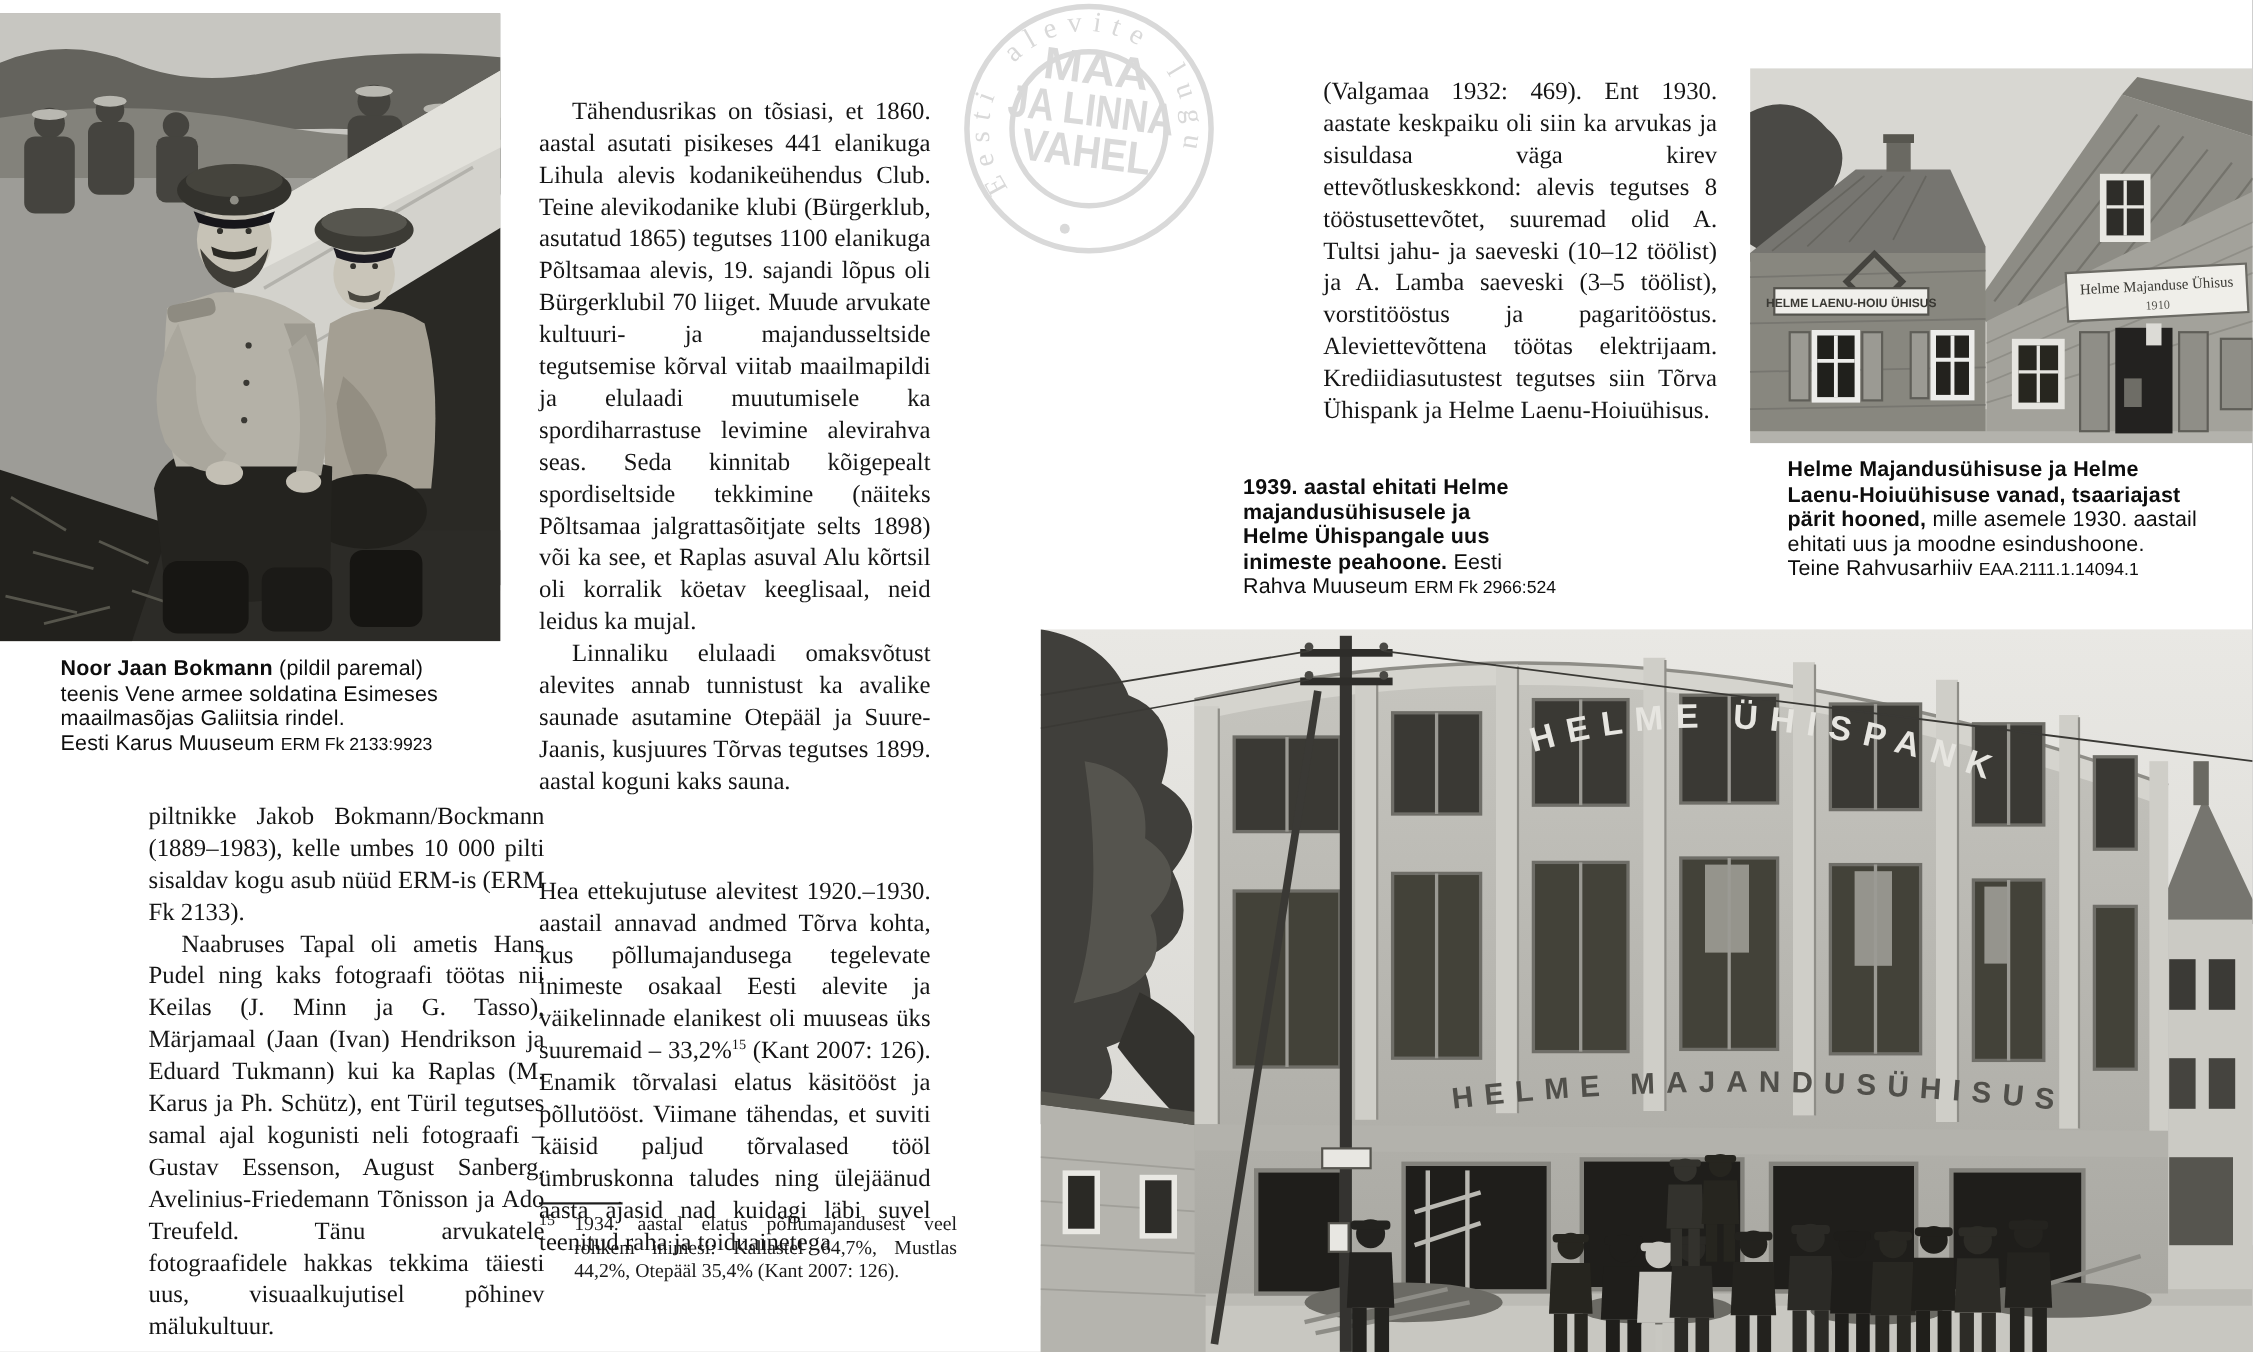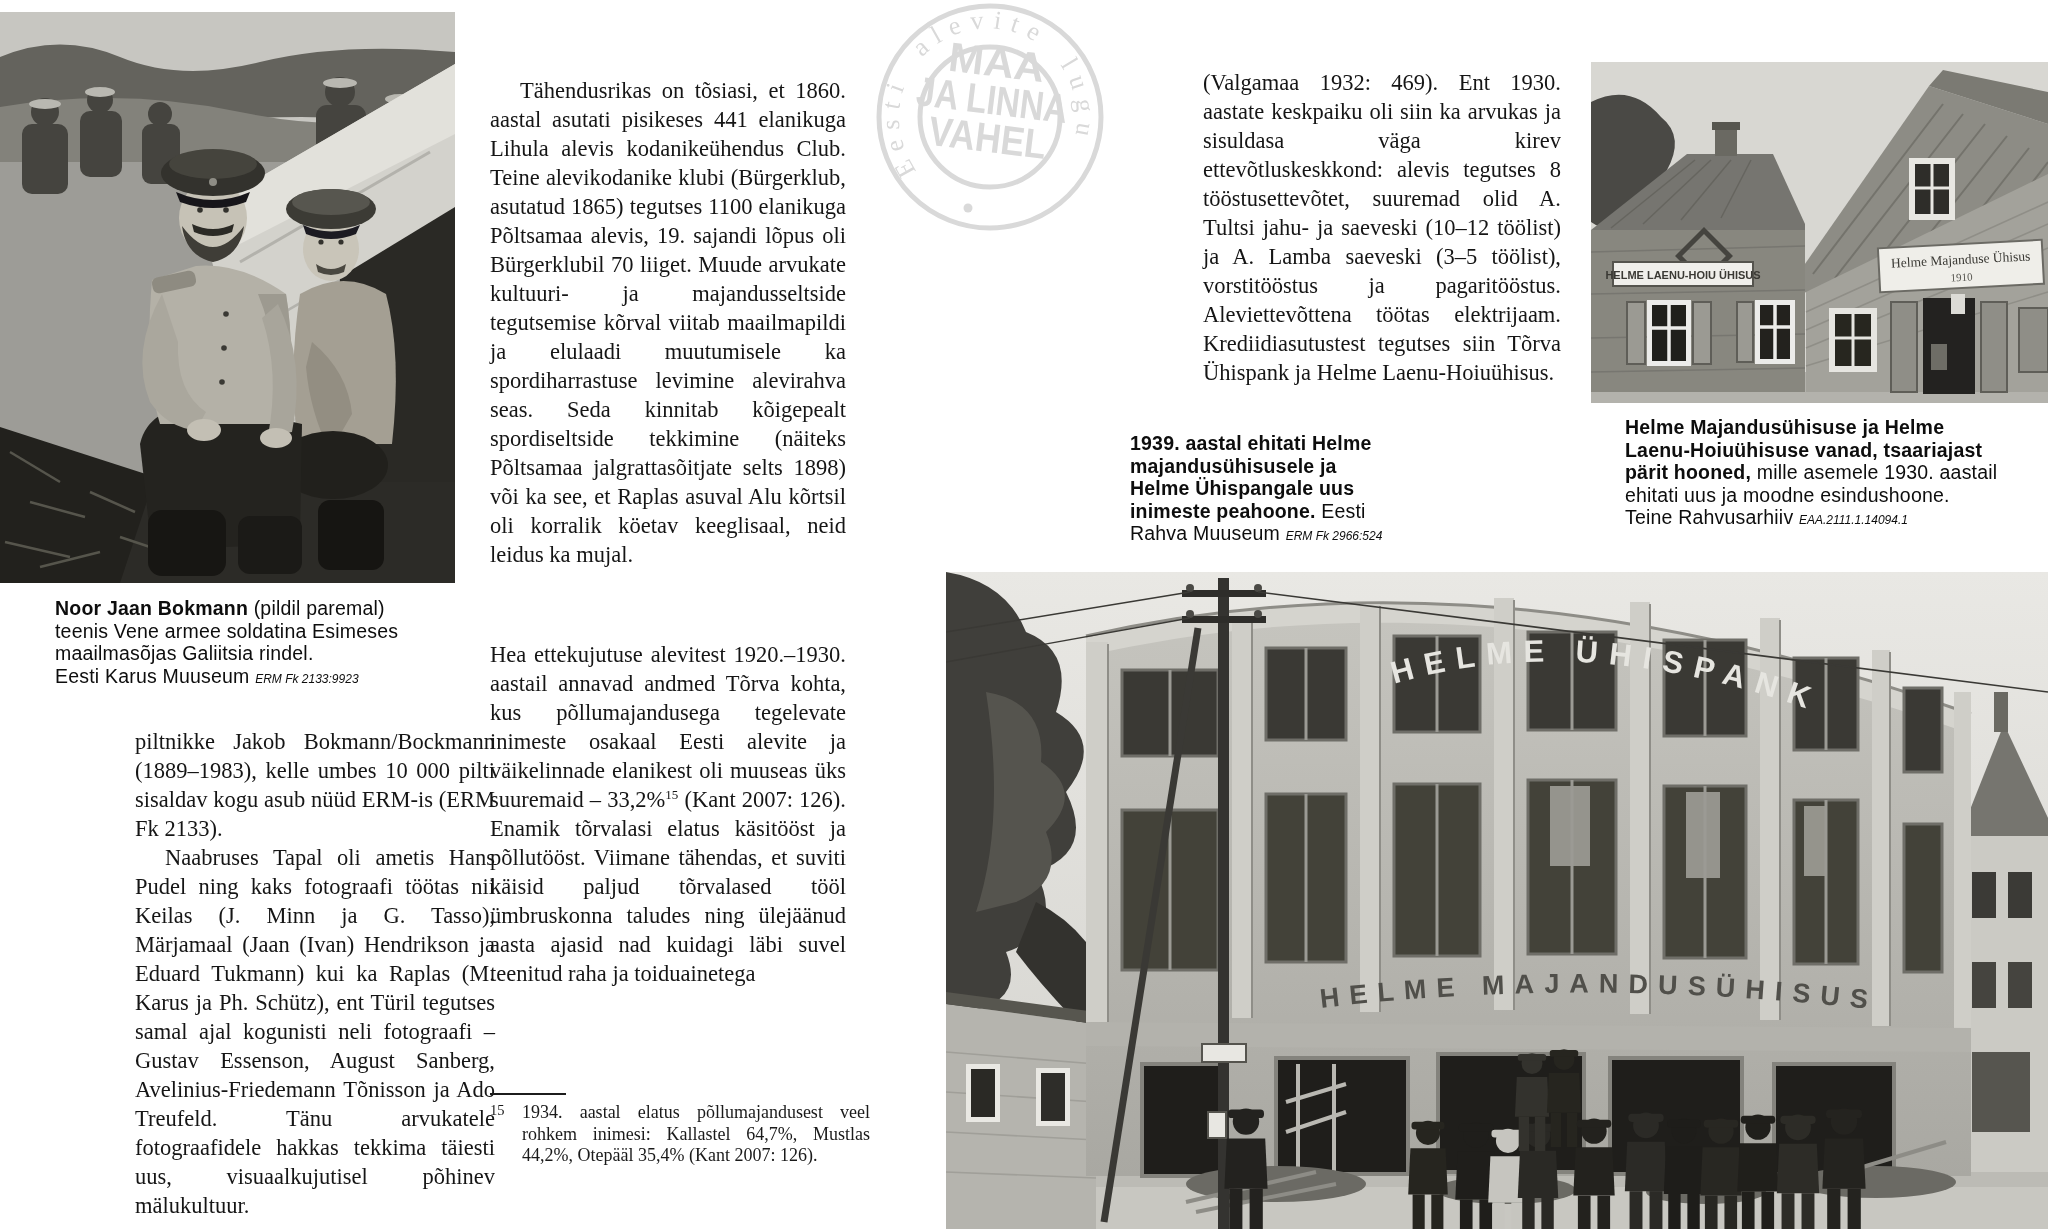--- a/index.html
+++ b/index.html
@@ -12,21 +12,21 @@
   .bodycol{position:absolute;text-align:justify;font-size:22.5px;line-height:29px;color:#151515;}
   .bodycol p{margin:0;padding:0;}
   .bodycol p.ind{text-indent:30px;}
   .gap-top{margin-top:71px !important;}
   sup{font-size:13px;line-height:0;}
 
   
   .caption{position:absolute;font-family:"Liberation Sans","DejaVu Sans",sans-serif;
            font-size:19.5px;line-height:22.5px;color:#0d0d0d;letter-spacing:0.2px;}
   .caption .b{font-weight:700;}
-  .caption .ref{font-size:12px;letter-spacing:0;font-style:italic;}
+  .caption .ref{font-size:16px;letter-spacing:0;}
 
   
   .fn-rule{position:absolute;left:490px;top:1093px;width:76px;border-top:2px solid #1c1c1c;}
   .footnote{position:absolute;left:490px;top:1102px;width:380px;font-size:18px;line-height:21.5px;
             text-align:justify;color:#1a1a1a;}
   .footnote .mark{position:absolute;left:0;top:-2px;font-size:14.5px;}
   .footnote .txt{display:block;padding-left:32px;}
 
   
   .stamp{position:absolute;left:868px;top:2px;width:244px;height:236px;}
@@ -132,22 +132,23 @@
     <div>teenis Vene armee soldatina Esimeses</div>
     <div>maailmasõjas Galiitsia rindel.</div>
     <div><span>Eesti Karus Muuseum </span><span class="ref">ERM Fk 2133:9923</span></div>
   </div>
 
   <div class="bodycol" style="left:95px;top:727px;width:360px;margin-left:40px;">
     <p>piltnikke Jakob Bokmann/Bockmann (1889–1983), kelle umbes 10 000 pilti sisaldav kogu asub nüüd ERM-is (ERM Fk 2133).</p>
     <p class="ind">Naabruses Tapal oli ametis Hans Pudel ning kaks fotograafi töötas nii Keilas (J. Minn ja G. Tasso), Märjamaal (Jaan (Ivan) Hendrikson ja Eduard Tukmann) kui ka Raplas (M. Karus ja Ph. Schütz), ent Türil tegutses samal ajal kogunisti neli fotograafi – Gustav Essenson, August Sanberg, Avelinius-Friedemann Tõnisson ja Ado Treufeld. Tänu arvukatele fotograafidele hakkas tekkima täiesti uus, visuaalkujutisel põhinev mälukultuur.</p>
   </div>
 
-  <div class="bodycol" style="left:490px;top:76px;width:356px;">
+  <div class="bodycol" style="left:490px;top:86px;width:356px;">
     <p class="ind">Tähendusrikas on tõsiasi, et 1860. aastal asutati pisikeses 441 elanikuga Lihula alevis kodanikeühendus Club. Teine alevikodanike klubi (Bürgerklub, asutatud 1865) tegutses 1100 elanikuga Põltsamaa alevis, 19. sajandi lõpus oli Bürgerklubil 70 liiget. Muude arvukate kultuuri- ja majandusseltside tegutsemise kõrval viitab maailmapildi ja elulaadi muutumisele ka spordiharrastuse levimine alevirahva seas. Seda kinnitab kõigepealt spordiseltside tekkimine (näiteks Põltsamaa jalgrattasõitjate selts 1898) või ka see, et Raplas asuval Alu kõrtsil oli korralik köetav keeglisaal, neid leidus ka mujal.</p>
+    <p class="ind">Linnaliku elulaadi omaksvõtust alevites annab tunnistust ka avalike saunade asutamine Otepääl ja Suure-Jaanis, kusjuures Tõrvas tegutses 1899. aastal koguni kaks sauna.</p>
     <p class="gap-top"><span>Hea ettekujutuse alevitest 1920.–1930. aastail annavad andmed Tõrva kohta, kus põllumajandusega tegelevate inimeste osakaal Eesti alevite ja väikelinnade elanikest oli muuseas üks suuremaid – 33,2%</span><sup>15</sup><span> (Kant 2007: 126). Enamik tõrvalasi elatus käsitööst ja põllutööst. Viimane tähendas, et suviti käisid paljud tõrvalased tööl ümbruskonna taludes ning ülejäänud aasta ajasid nad kuidagi läbi suvel teenitud raha ja toiduainetega</span></p>
   </div>
 
   <div class="fn-rule"></div>
   <div class="footnote">
     <span class="mark">15</span>
     <span class="txt">1934. aastal elatus põllumajandusest veel rohkem inimesi: Kallastel 64,7%, Mustlas 44,2%, Otepääl 35,4% (Kant 2007: 126).</span>
   </div>
 
   <div class="stamp">

